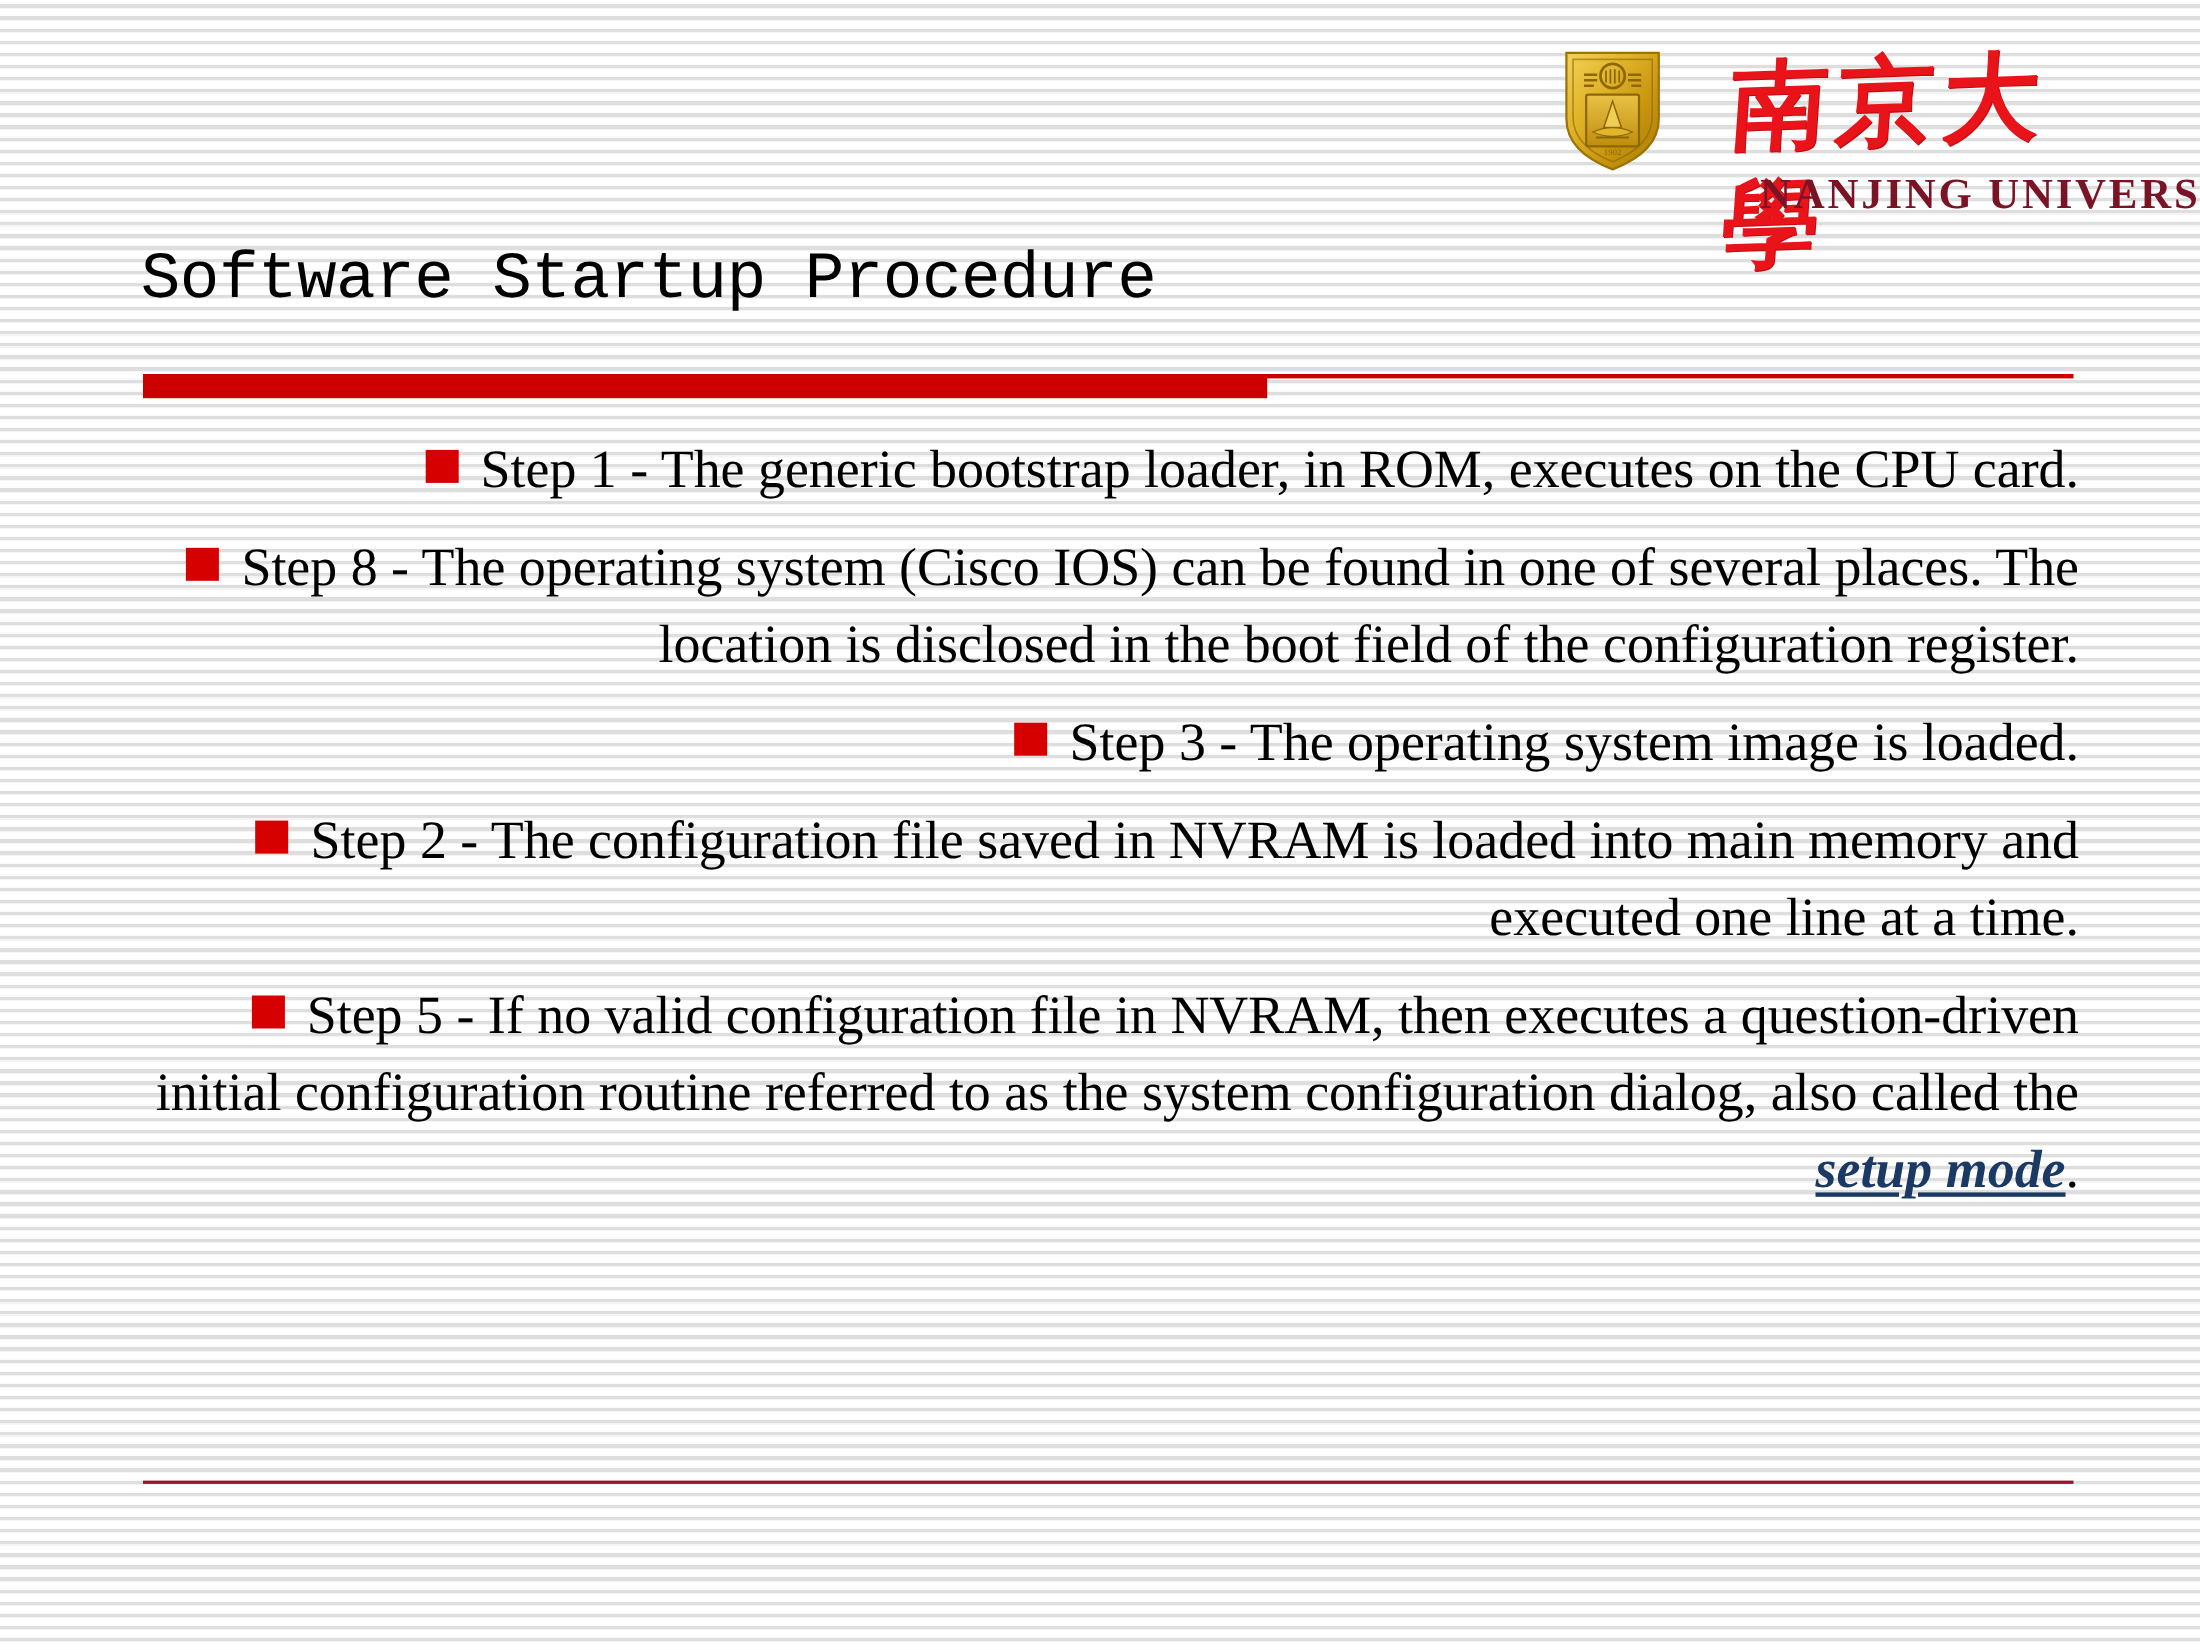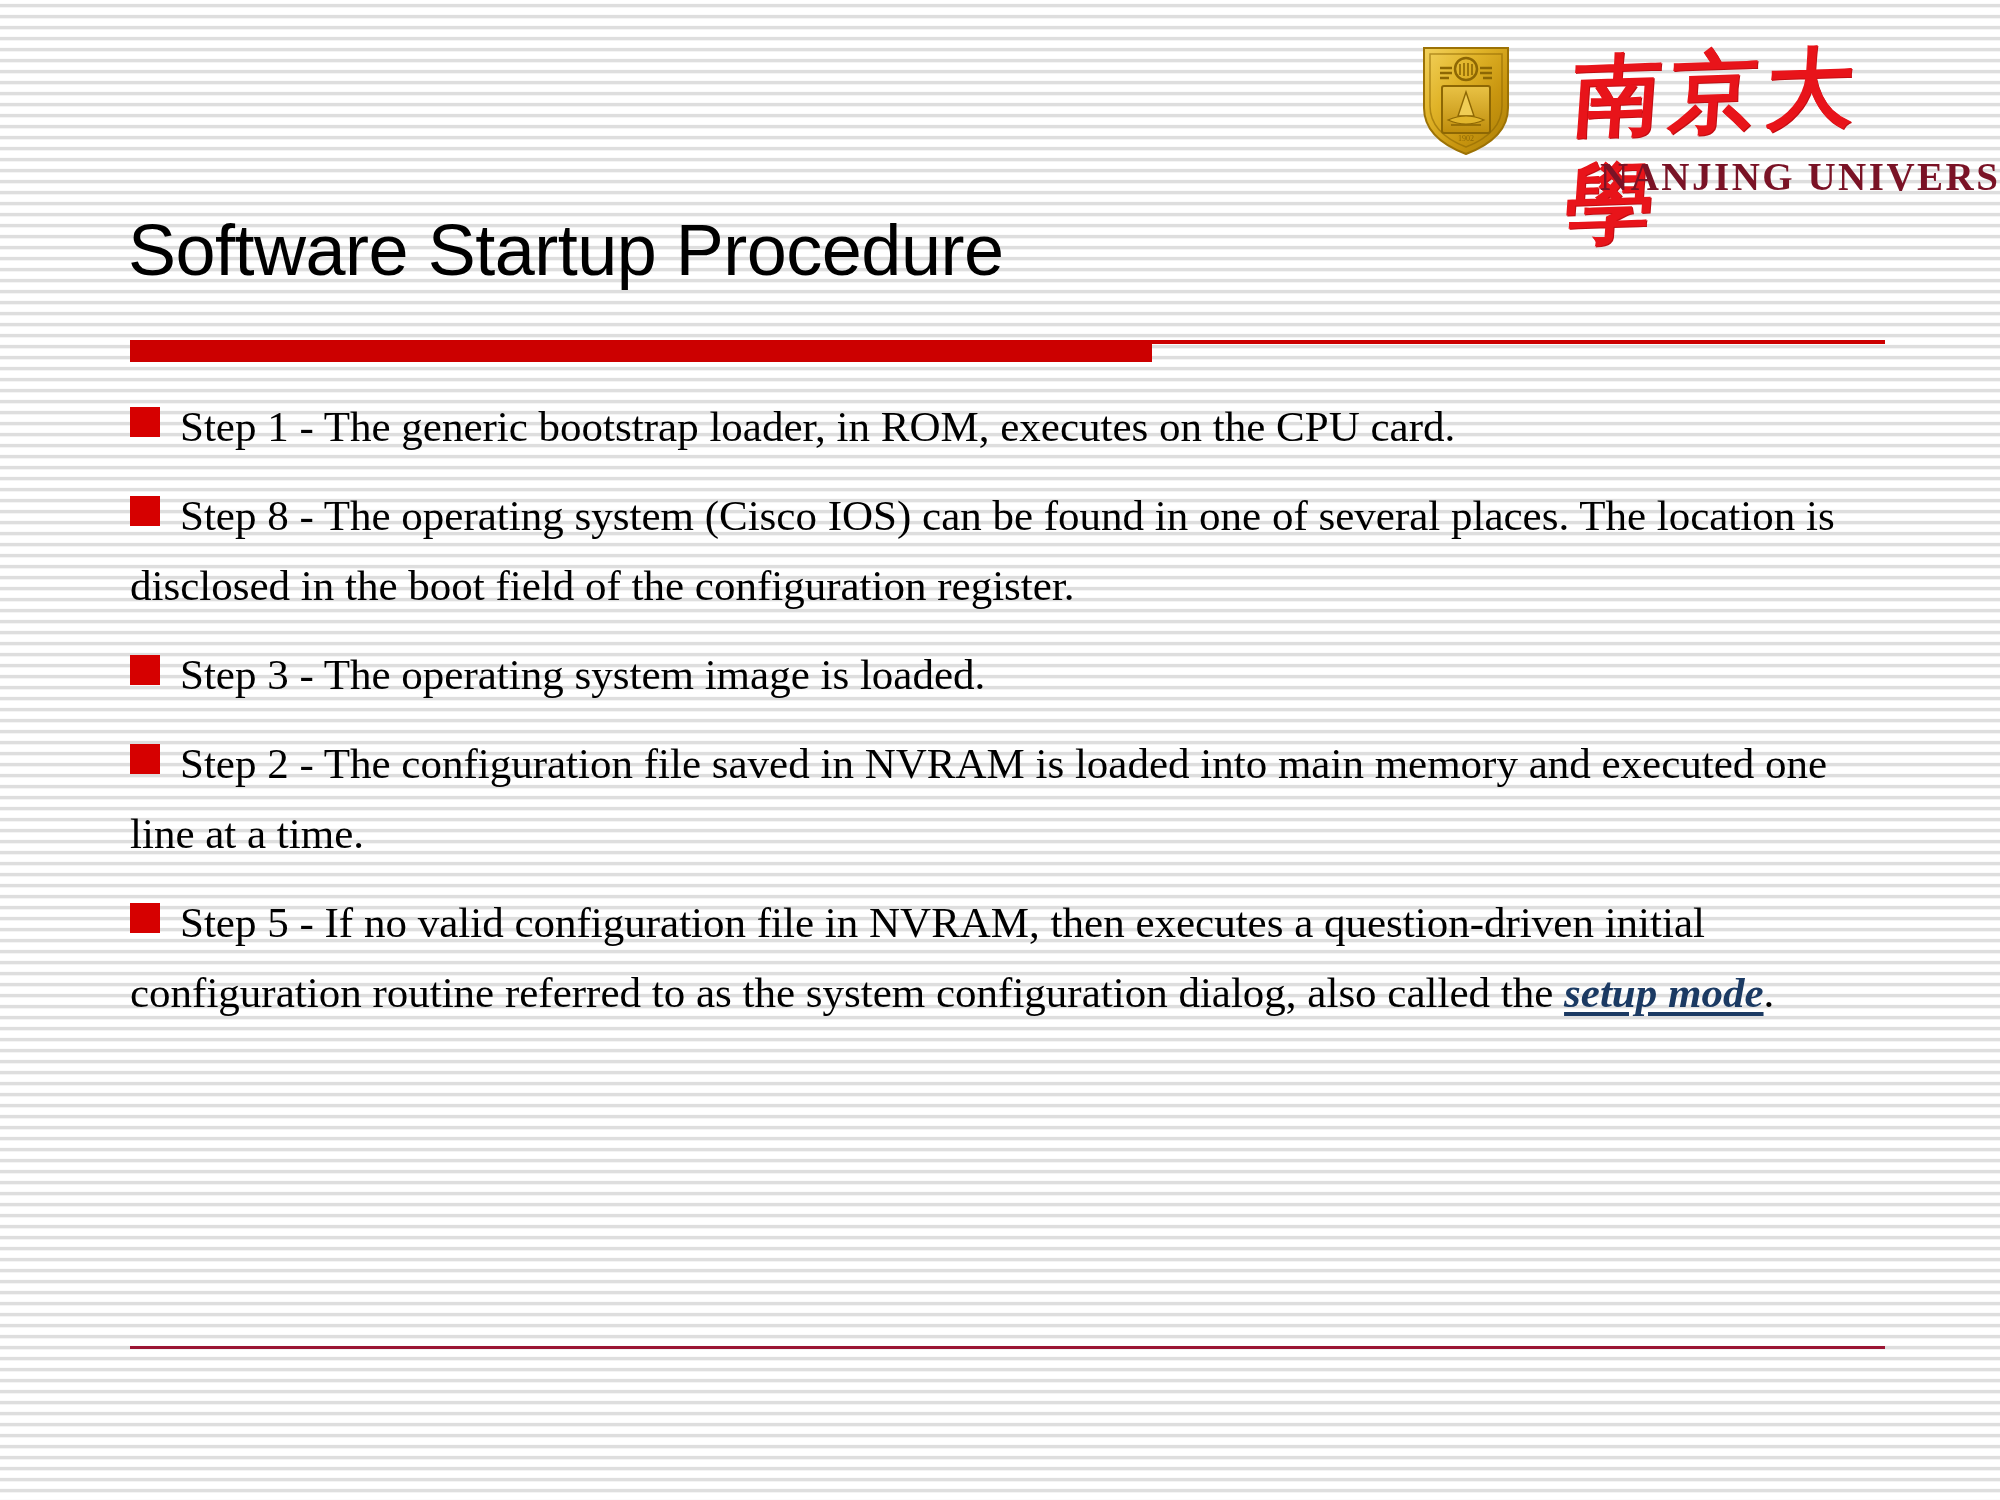--- a/index.html
+++ b/index.html
@@ -82,26 +82,26 @@
     font-weight: 700;
     font-size: 39px;
     letter-spacing: 2.5px;
     white-space: nowrap;
   }
 
   
   .slide-title {
     position: absolute;
     left: 128px;
-    top: 150px;
+    top: 163px;
     width: 1740px;
     color: #000000;
-    font-family: Liberation Sans, sans-serif;
+    font-family: Liberation Mono, monospace;
     font-weight: 400;
-    font-size: 72px;
+    font-size: 60px;
     line-height: 104px;
     letter-spacing: -0.5px;
     white-space: nowrap;
   }
 
   
   .rule-thin-top {
     position: absolute;
     left: 130px;
     top: 340px;
@@ -124,23 +124,23 @@
     left: 130px;
     top: 392px;
     width: 1760px;
   }
   .bullet {
     position: relative;
     margin: 0 0 19px 0;
     padding: 0;
     color: #000000;
     font-family: "Liberation Serif", serif;
-    font-size: 43px;
+    font-size: 49px;
     line-height: 70px;
-    text-align: left;
+    text-align: right;
   }
   .bullet:last-child { margin-bottom: 0; }
 
   .marker {
     display: inline-block;
     width: 30px;
     height: 30px;
     background: #d60000;
     vertical-align: 4px;
     margin-right: 20px;

